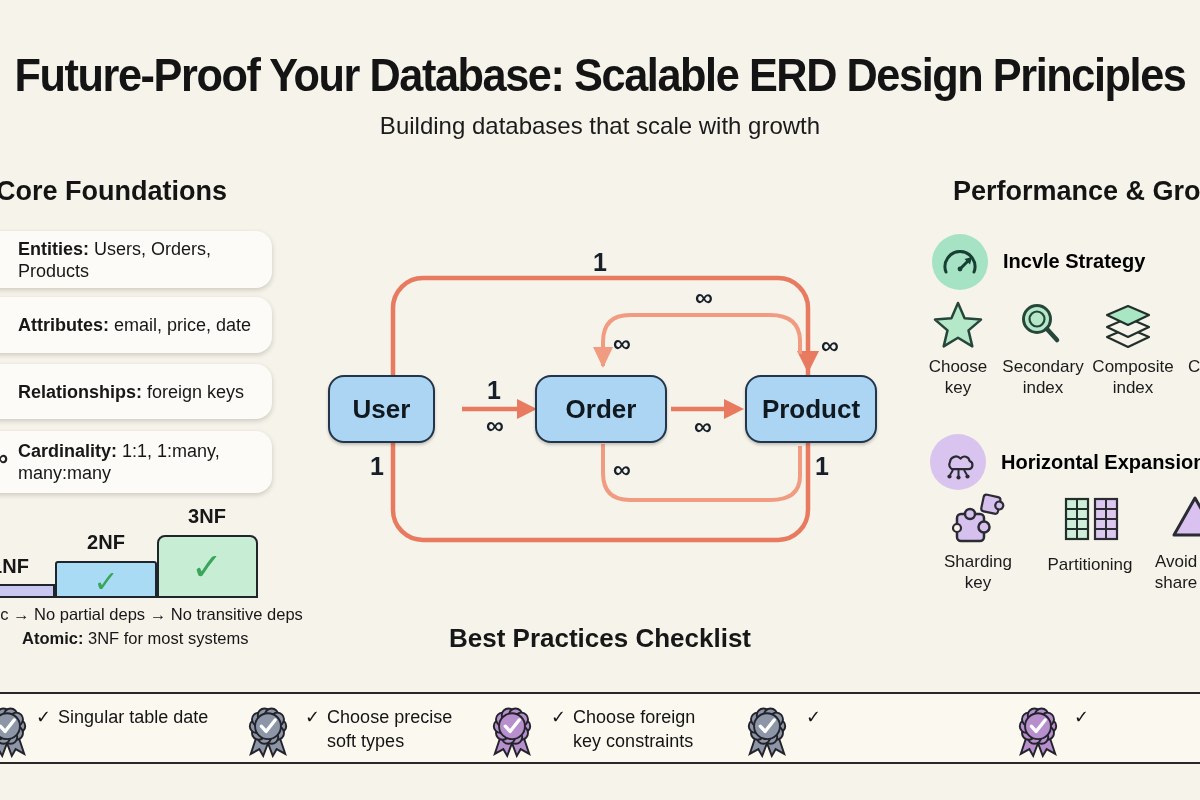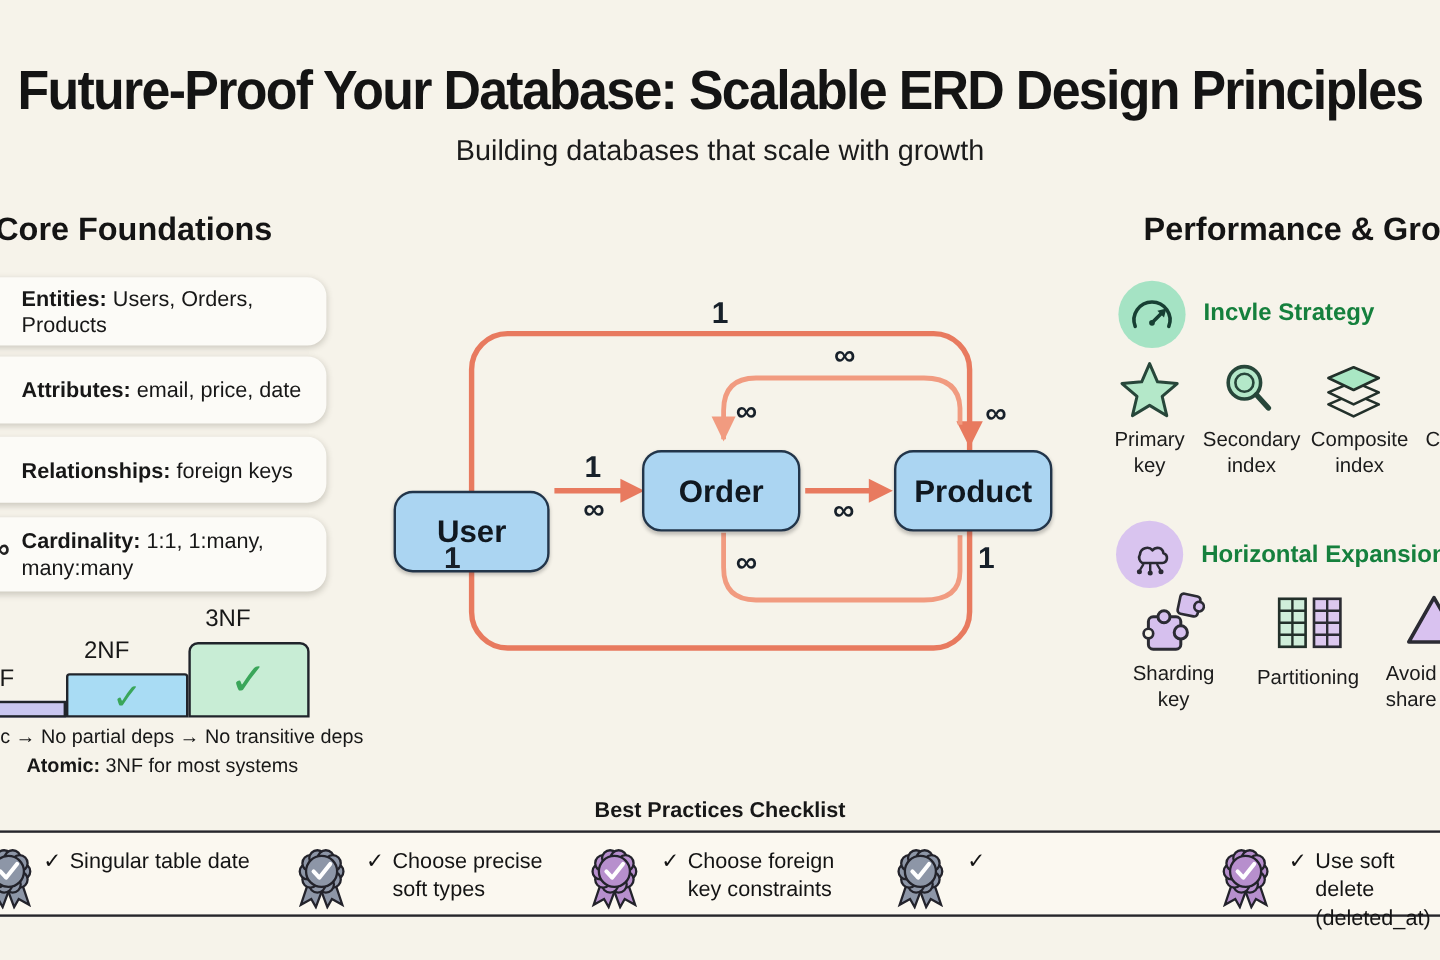--- a/index.html
+++ b/index.html
@@ -16,40 +16,40 @@
 
   
   .card { position:absolute; left:-30px; width:302px; background:#fcfbf7; border-radius:16px;
           box-shadow:0 2px 5px rgba(60,55,40,.22); padding:0 14px 0 48px; display:flex; align-items:center;
           font-size:18px; line-height:22px; }
   .card b { font-weight:700; }
   .inf-partial { position:absolute; left:-9px; top:444px; font-size:24px; font-weight:700; color:#222; }
 
   
   .nf-bar { position:absolute; border:2px solid #20242b; }
-  .nf-label { position:absolute; font-size:20px; font-weight:400; width:72px; }
+  .nf-label { position:absolute; font-size:20px; font-weight:700; text-align:center; width:72px; }
   .nf-check { position:absolute; color:#3aa65a; font-weight:700; transform:translate(-50%,-50%); }
   .nf-line { position:absolute; white-space:nowrap; font-size:16.5px; }
 
   
   .erd-svg { position:absolute; left:0; top:0; pointer-events:none; }
   .ebox { position:absolute; width:132px; height:68px; background:#abd5f2; border:2.5px solid #22354a;
           border-radius:16px; display:flex; align-items:center; justify-content:center;
           font-size:26px; font-weight:600; color:#101820; box-shadow:0 2px 3px rgba(40,40,40,.25); }
   .clabel { position:absolute; transform:translate(-50%,-50%); font-weight:700; font-size:25px; color:#17202a; }
 
   
   .circ { position:absolute; width:56px; height:56px; border-radius:50%; display:flex; align-items:center; justify-content:center; }
-  .sub-title { position:absolute; font-size:20px; font-weight:700; white-space:nowrap; color:#15803d; }
+  .sub-title { position:absolute; font-size:20px; font-weight:700; white-space:nowrap; color:#000000; }
   .icn { position:absolute; }
   .icn-label { position:absolute; font-size:17px; line-height:21px; text-align:center; color:#1b1b1b; }
 
   
-  .cl-head { position:absolute; top:665px; left:50%; transform:translateX(-50%);
-             font-size:18px; font-weight:700; white-space:nowrap; }
+  .cl-head { position:absolute; top:623px; left:50%; transform:translateX(-50%);
+             font-size:26px; font-weight:700; white-space:nowrap; }
   .strip { position:absolute; left:-8px; top:692px; width:1216px; height:72px;
            background:#fbf8f0; border:2.5px solid #26262b; }
   .badge { position:absolute; top:702px; }
   .cl-item { position:absolute; top:705px; display:flex; font-size:18px; line-height:24px; color:#141414; }
   .cl-item .chk { font-weight:400; margin-right:7px; }
 </style>
 </head>
 <body>
 
 <div id="page">
@@ -98,21 +98,21 @@
     <path d="M593 347 L613 347 L603 368 Z" fill="#f19b80"></path>
 
     <path d="M603 444 L603 473 Q603 500 630 500 L770 500 Q800 500 800 476 L800 446" fill="none" stroke="#f19b80" stroke-width="4"></path>
 
     <path d="M462 409 L519 409" stroke="#e87a5f" stroke-width="4.5" fill="none"></path>
     <path d="M517 399 L537 409 L517 419 Z" fill="#e87a5f"></path>
     <path d="M671 409 L726 409" stroke="#e87a5f" stroke-width="4.5" fill="none"></path>
     <path d="M724 399 L744 409 L724 419 Z" fill="#e87a5f"></path>
   </svg>
 
-  <div class="ebox" style="left:328px; top:375px; width:130px;margin-top:34px;">User</div>
+  <div class="ebox" style="left:328px; top:375px; width:107px;">User</div>
   <div class="ebox" style="left:535px; top:375px;">Order</div>
   <div class="ebox" style="left:745px; top:375px;">Product</div>
 
   <span class="clabel" style="left:600px; top:262px;">1</span>
   <span class="clabel" style="left:704px; top:297px;">∞</span>
   <span class="clabel" style="left:622px; top:343px;">∞</span>
   <span class="clabel" style="left:830px; top:345px;">∞</span>
   <span class="clabel" style="left:494px; top:390px;">1</span>
   <span class="clabel" style="left:495px; top:425px;">∞</span>
   <span class="clabel" style="left:703px; top:426px;">∞</span>
@@ -146,21 +146,21 @@
   </div>
   <div class="icn" style="left:1101px; top:302px;">
     <svg width="54" height="48" viewBox="0 0 54 48">
       <path d="M27 26 L48 35 27 45 6 35 Z" fill="#f6f3ea" stroke="#22302a" stroke-width="2.2" stroke-linejoin="round"></path>
       <path d="M27 16 L48 25 27 35 6 25 Z" fill="#f6f3ea" stroke="#22302a" stroke-width="2.2" stroke-linejoin="round"></path>
       <path d="M27 4 L48 13 27 23 6 13 Z" fill="#a9e7c4" stroke="#22302a" stroke-width="2.2" stroke-linejoin="round"></path>
     </svg>
   </div>
 
   <div class="icn-label" style="left:913px; top:356px; width:90px;">
-    <div>Primary</div>
+    <div>Choose</div>
       <div>key</div>
   </div>
   <div class="icn-label" style="left:993px; top:356px; width:100px;">
     <div>Secondary</div>
       <div>index</div>
   </div>
   <div class="icn-label" style="left:1088px; top:356px; width:90px;">
     <div>Composite</div>
       <div>index</div>
   </div>
@@ -331,19 +331,15 @@
     <div>
         <div>Choose foreign</div>
         <div>key constraints</div>
       </div>
   </div>
   <div class="cl-item" style="left:806px;">
     <span class="chk">✓</span>
   </div>
   <div class="cl-item" style="left:1074px;">
     <span class="chk">✓</span>
-    <div>
-        <div>Use soft delete</div>
-        <div>(deleted_at)</div>
-      </div>
   </div>
 
 </div>
 
 </body></html>

